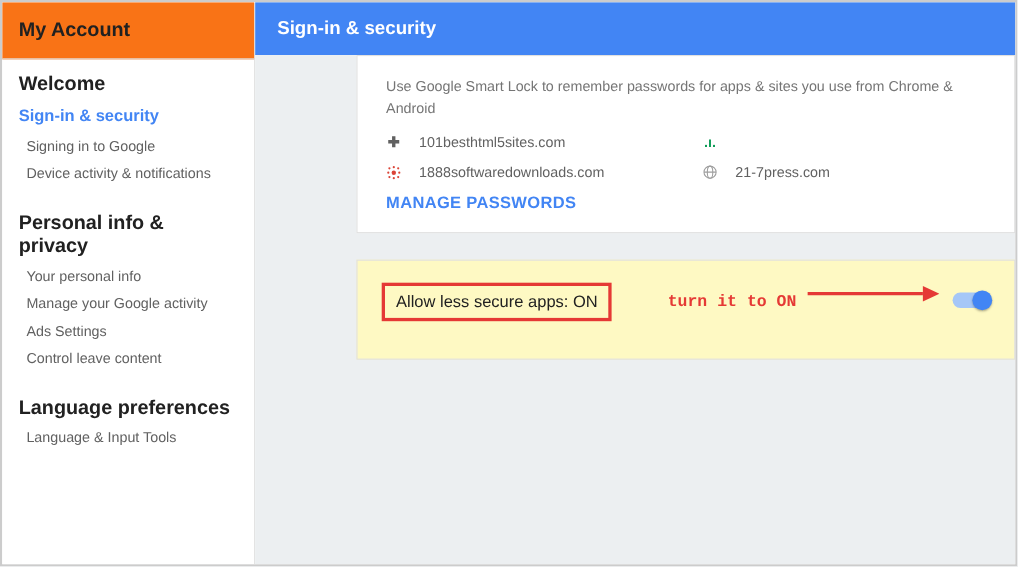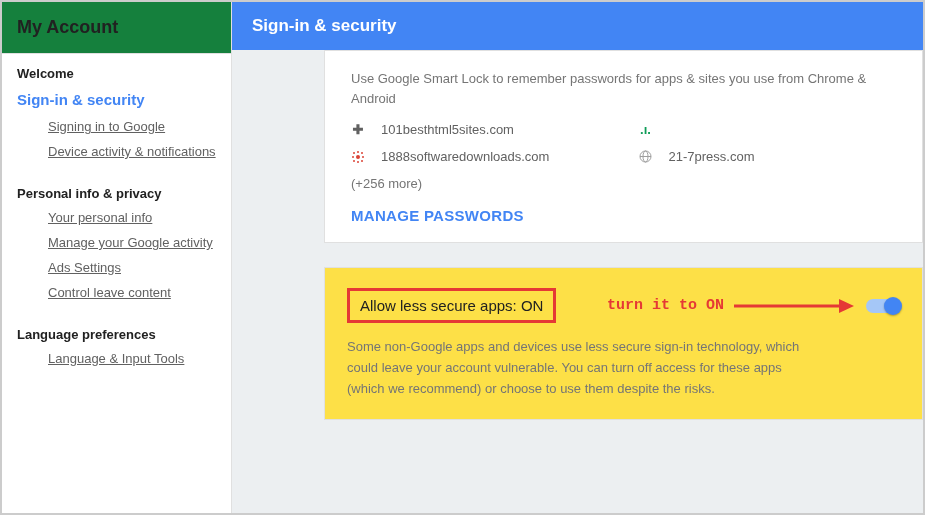--- a/index.html
+++ b/index.html
@@ -1,36 +1,36 @@
 <!DOCTYPE html>
 <html><head>
 <meta charset="utf-8">
 <style>
 * { box-sizing: border-box; margin: 0; padding: 0; }
 body { font-family: Arial, Helvetica, sans-serif; background: #fff; color: #212121; }
 .outer { width: 925px; height: 515px; border: 2px solid #ccc; display: flex; overflow: hidden; }
 .sidebar { width: 230px; background: #fff; border-right: 1px solid #e0e0e0; }
-.sidebar-header { padding: 15px 15px; font-size: 18px; font-weight: bold; color: #212121; background: #15803d; border-bottom: 1px solid #e0e0e0; }
-.sb-section { padding: 12px 15px 4px; font-size: 13px; font-weight: bold; color: #212121; }
+.sidebar-header { padding: 15px 15px; font-size: 18px; font-weight: bold; color: #212121; background: #f97316; border-bottom: 1px solid #e0e0e0; }
+.sb-section { padding: 12px 15px 4px; font-size: 18px; font-weight: bold; color: #212121; }
 .sb-link { display: block; padding: 6px 15px 6px 15px; font-size: 15px; font-weight: bold; color: #4285f4; text-decoration: none; cursor: pointer; }
-.sb-sublink { display: block; padding: 5px 15px 5px 46px; font-size: 13px; color: #616161; cursor: pointer; text-decoration: underline; }
+.sb-sublink { display: block; padding: 5px 15px 5px 22px; font-size: 13px; color: #616161; cursor: pointer; }
 .main { flex: 1; background: #eceff1; display: flex; flex-direction: column; }
 .header-bar { background: #4285f4; color: #fff; padding: 14px 20px; font-size: 17px; font-weight: bold; }
 .content { flex: 1; padding: 0; overflow: auto; }
 .card { background: #fff; margin: 0 0 24px 92px; border: 1px solid #e0e0e0; padding: 18px 26px; }
 .card .desc { font-size: 13px; color: #757575; line-height: 1.5; margin-bottom: 14px; }
 .site-grid { display: grid; grid-template-columns: 1fr 1fr; gap: 12px 30px; margin-bottom: 12px; }
 .site-item { display: flex; align-items: center; font-size: 13px; color: #616161; }
 .site-item .ic { width: 14px; height: 14px; margin-right: 16px; display: inline-flex; align-items: center; justify-content: center; font-size: 13px; }
 .more-count { font-size: 13px; color: #757575; margin-bottom: 16px; }
 .manage-link { color: #4285f4; font-size: 15px; font-weight: bold; letter-spacing: 0.3px; cursor: pointer; }
-.card2 { background: #fde047; margin: 0 0 0 92px; border: 1px solid #e0e0e0; padding: 20px 22px; position: relative; }
+.card2 { background: #fef9c3; margin: 0 0 0 92px; border: 1px solid #e0e0e0; padding: 20px 22px; position: relative; }
 .toggle-row { display: flex; align-items: center; justify-content: space-between; margin-bottom: 14px; }
 .lsa-box { border: 3px solid #e53935; padding: 6px 10px; font-size: 15px; color: #212121; display:inline-block; }
-.annot-wrap { display: flex; align-items: center; }
+.annot-wrap { display: flex; }
 .annot-text { color: #e53935; font-size: 15px; font-weight: bold; margin-right: 10px; font-family: "Courier New", monospace; }
 .arrow { position: relative; width: 120px; height: 2px; }
 .arrow svg { position: absolute; top: -10px; left: 0; }
 .toggle { width: 34px; height: 14px; background: #a5c7f7; border-radius: 10px; position: relative; cursor: pointer; margin-left: 12px; }
 .toggle .knob { width: 18px; height: 18px; background: #4285f4; border-radius: 50%; position: absolute; top: -2px; right: -2px; box-shadow: 0 1px 2px rgba(0,0,0,0.3); }
 .card2 .desc2 { font-size: 13px; color: #757575; line-height: 1.6; max-width: 470px; }
 .ic-plus { color: #616161; font-weight: bold; }
 .ic-green { color: #0f9d58; font-weight: bold; }
 .ic-red { color: #db4437; }
 .ic-globe { color: #9e9e9e; }
@@ -90,21 +90,20 @@
             <span class="ic ic-globe">
               <svg width="13" height="13" viewBox="0 0 13 13">
                   <circle cx="6.5" cy="6.5" r="5.5" fill="none" stroke="#9e9e9e" stroke-width="1"></circle>
                   <ellipse cx="6.5" cy="6.5" rx="2.5" ry="5.5" fill="none" stroke="#9e9e9e" stroke-width="1"></ellipse>
                   <line x1="1" y1="6.5" x2="12" y2="6.5" stroke="#9e9e9e" stroke-width="1"></line>
                 </svg>
             </span>
             <span>21-7press.com</span>
           </div>
         </div>
-        <div class="more-count">(+256 more)</div>
         <div class="manage-link">MANAGE PASSWORDS</div>
       </div>
 
       <div class="card2">
         <div class="toggle-row">
           <span class="lsa-box">
             <span>Allow less secure apps: ON</span>
           </span>
           <div class="annot-wrap">
             <span class="annot-text">turn it to ON</span>
@@ -112,18 +111,17 @@
               <svg width="120" height="22" viewBox="0 0 120 22">
                 <line x1="0" y1="11" x2="105" y2="11" stroke="#e53935" stroke-width="3"></line>
                 <polygon points="105,4 120,11 105,18" fill="#e53935"></polygon>
               </svg>
             </span>
             <div class="toggle">
               <div class="knob"></div>
             </div>
           </div>
         </div>
-        <div class="desc2">Some non-Google apps and devices use less secure sign-in technology, which could leave your account vulnerable. You can turn off access for these apps (which we recommend) or choose to use them despite the risks.</div>
       </div>
 
     </div>
   </div>
 </div>
 
 </body></html>

